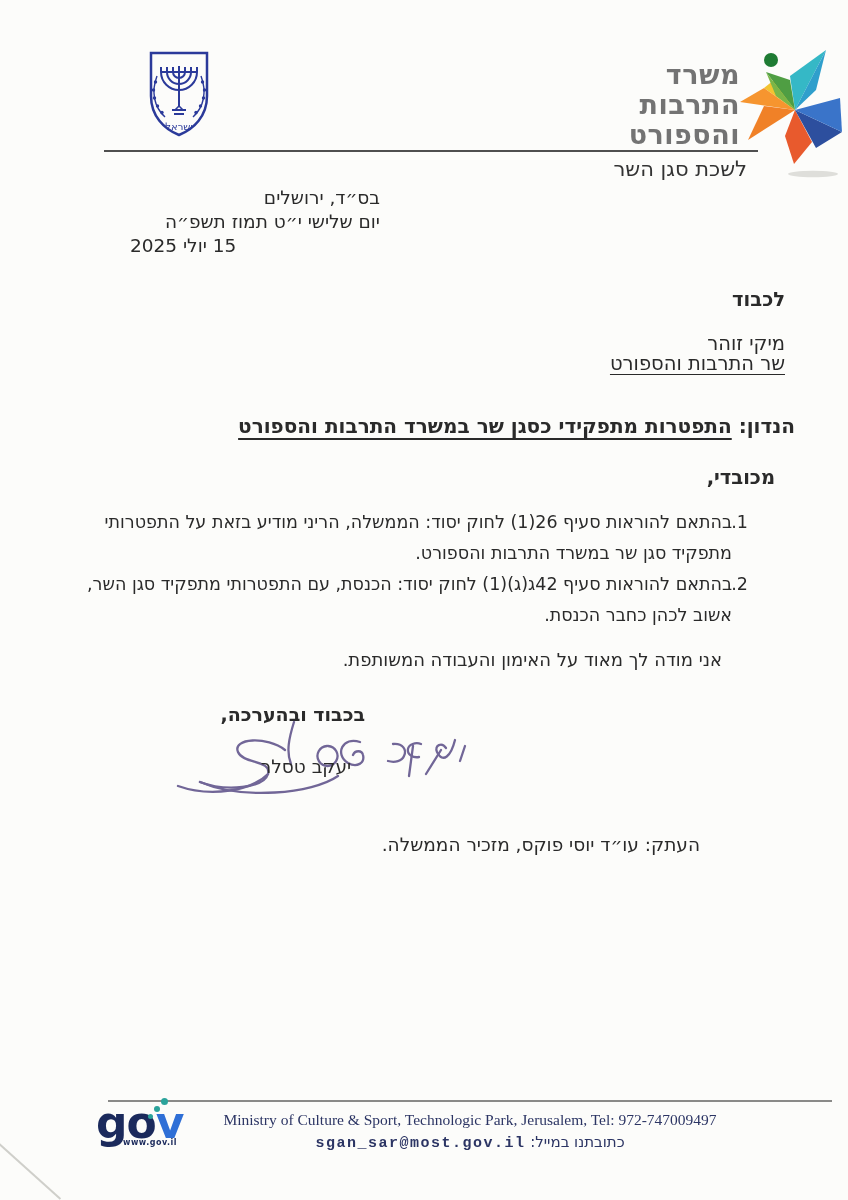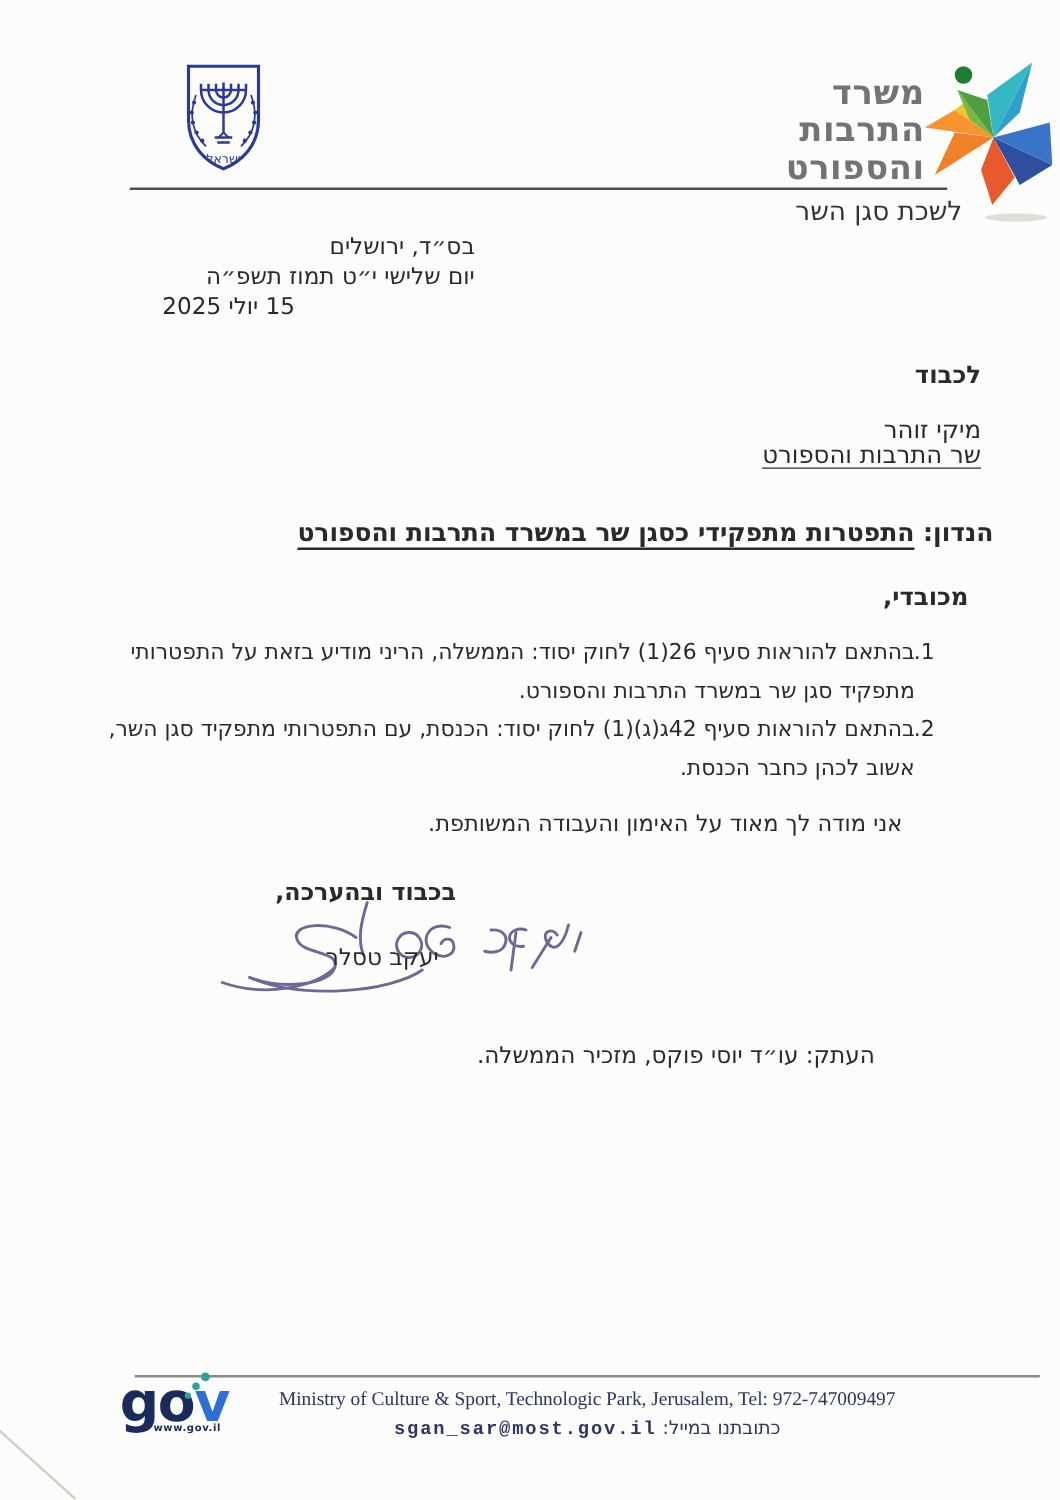--- a/index.html
+++ b/index.html
@@ -8,21 +8,21 @@
     background:#fcfcfa;overflow:hidden;
     font-family:"DejaVu Sans",sans-serif;color:#2a2a2a;direction:rtl;
   }
   .abs{position:absolute;white-space:nowrap;}
   
   .emblem{left:146px;top:50px;width:66px;height:88px;}
   .ministry-name{right:108px;top:60px;text-align:right;font-size:27px;font-weight:700;
     line-height:30px;color:#737373;letter-spacing:.5px;}
   .star-logo{left:738px;top:44px;width:108px;height:136px;}
   .header-rule{left:104px;top:150px;width:654px;height:0;border-top:2px solid #4f4f4f;}
-  .office-line{right:78px;top:157px;font-size:21px;color:#333;}
+  .office-line{right:101px;top:157px;font-size:21px;color:#333;}
   
   .date-block{left:130px;top:186px;width:250px;font-size:18.5px;line-height:24px;text-align:right;}
   .date-block .ltrline{text-align:left;}
   
   .addr{right:63px;text-align:right;font-size:19.5px;}
   .addr-salutation{top:288px;font-weight:700;}
   .addr-name{top:320px;margin-top:12px;}
   .addr-title{top:352px;text-decoration:underline;text-underline-offset:4px;}
   
   .subject{right:53px;top:414px;font-size:20px;font-weight:700;}

